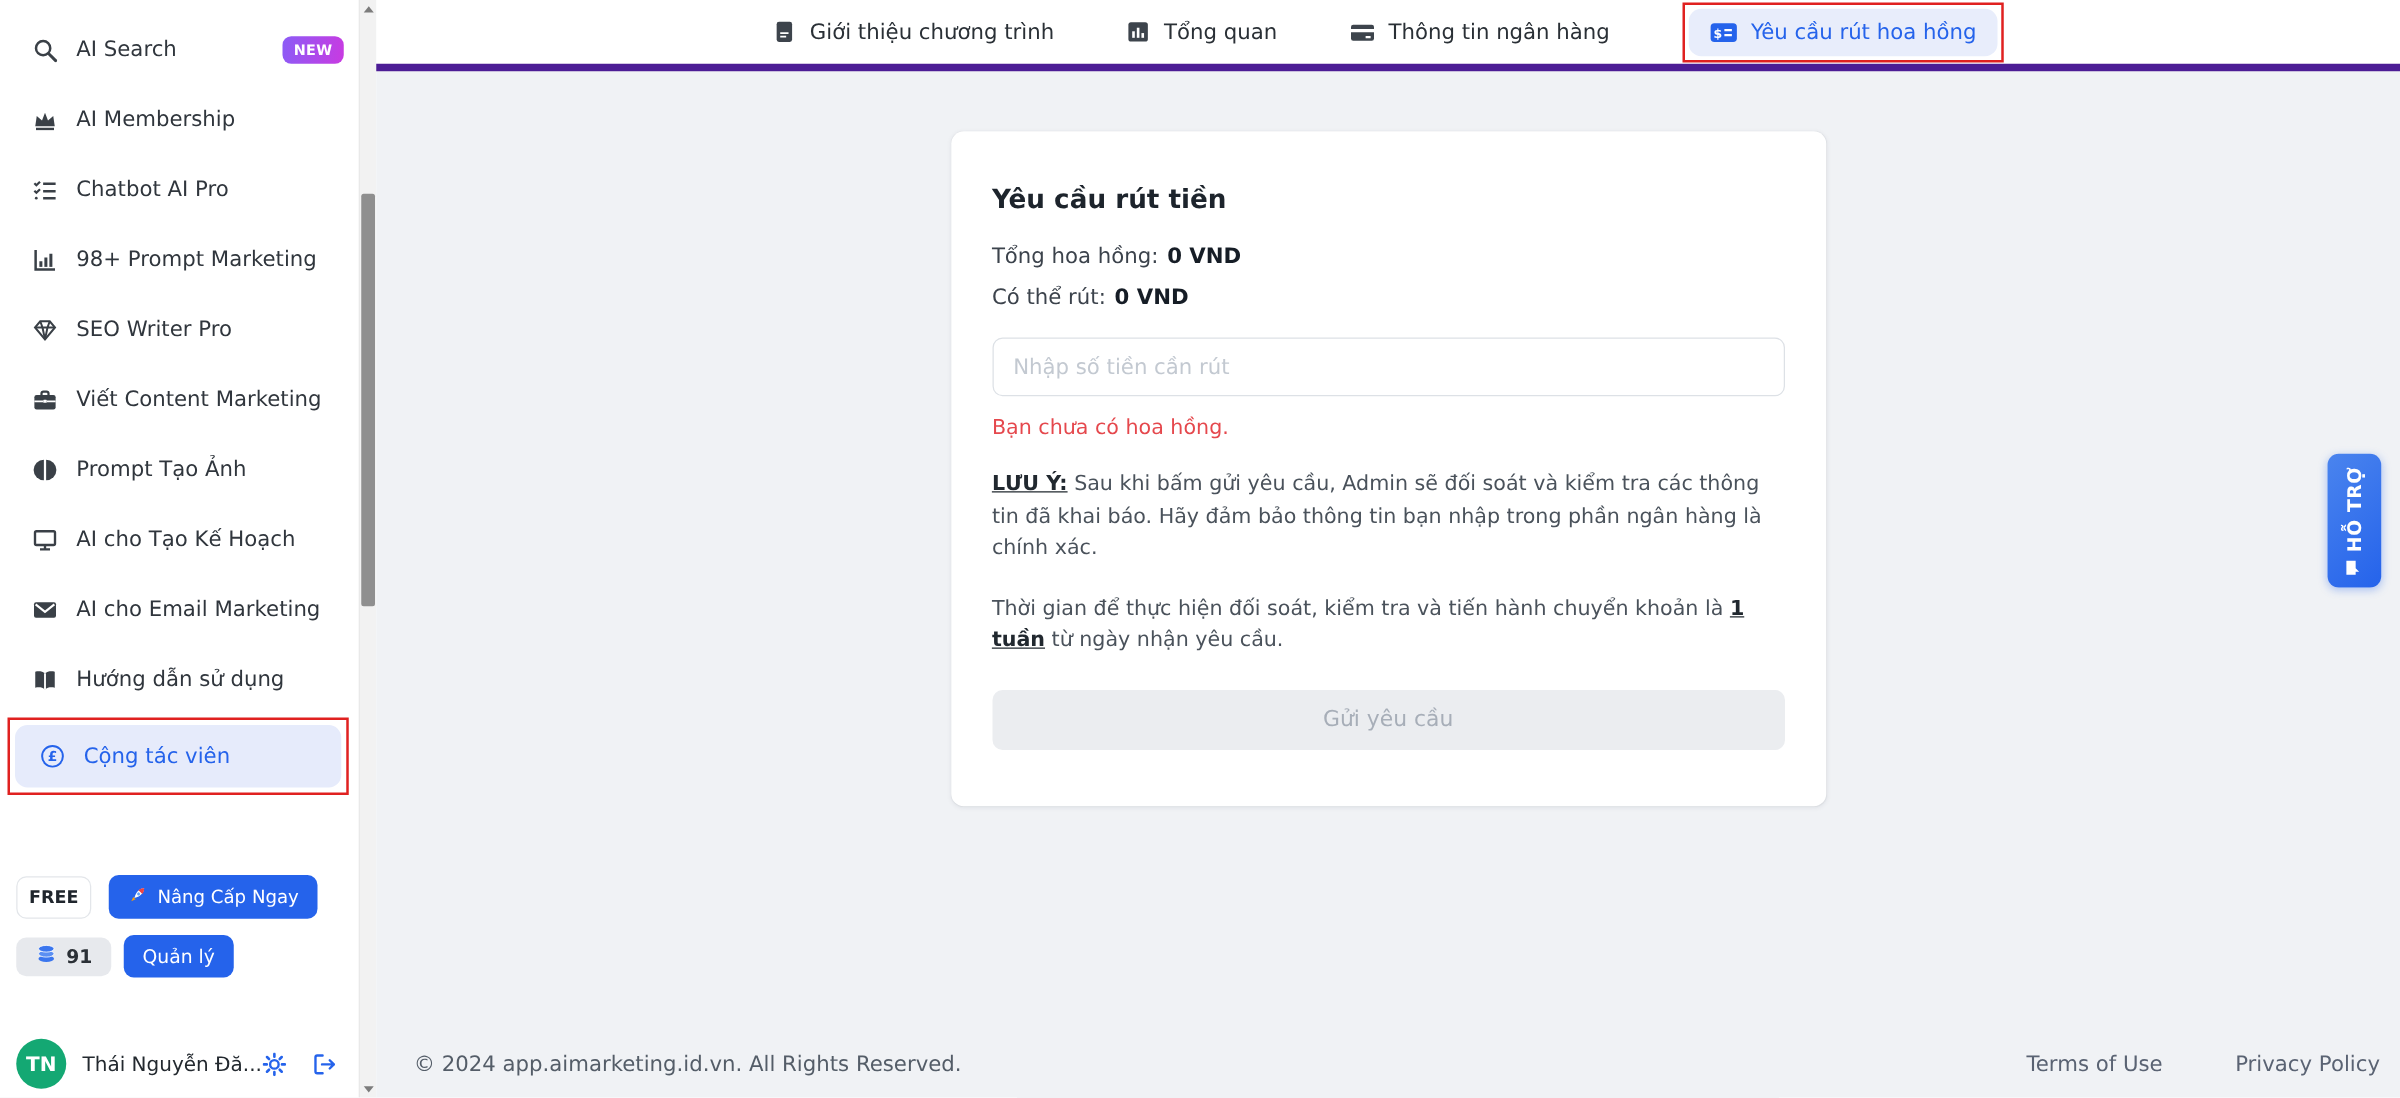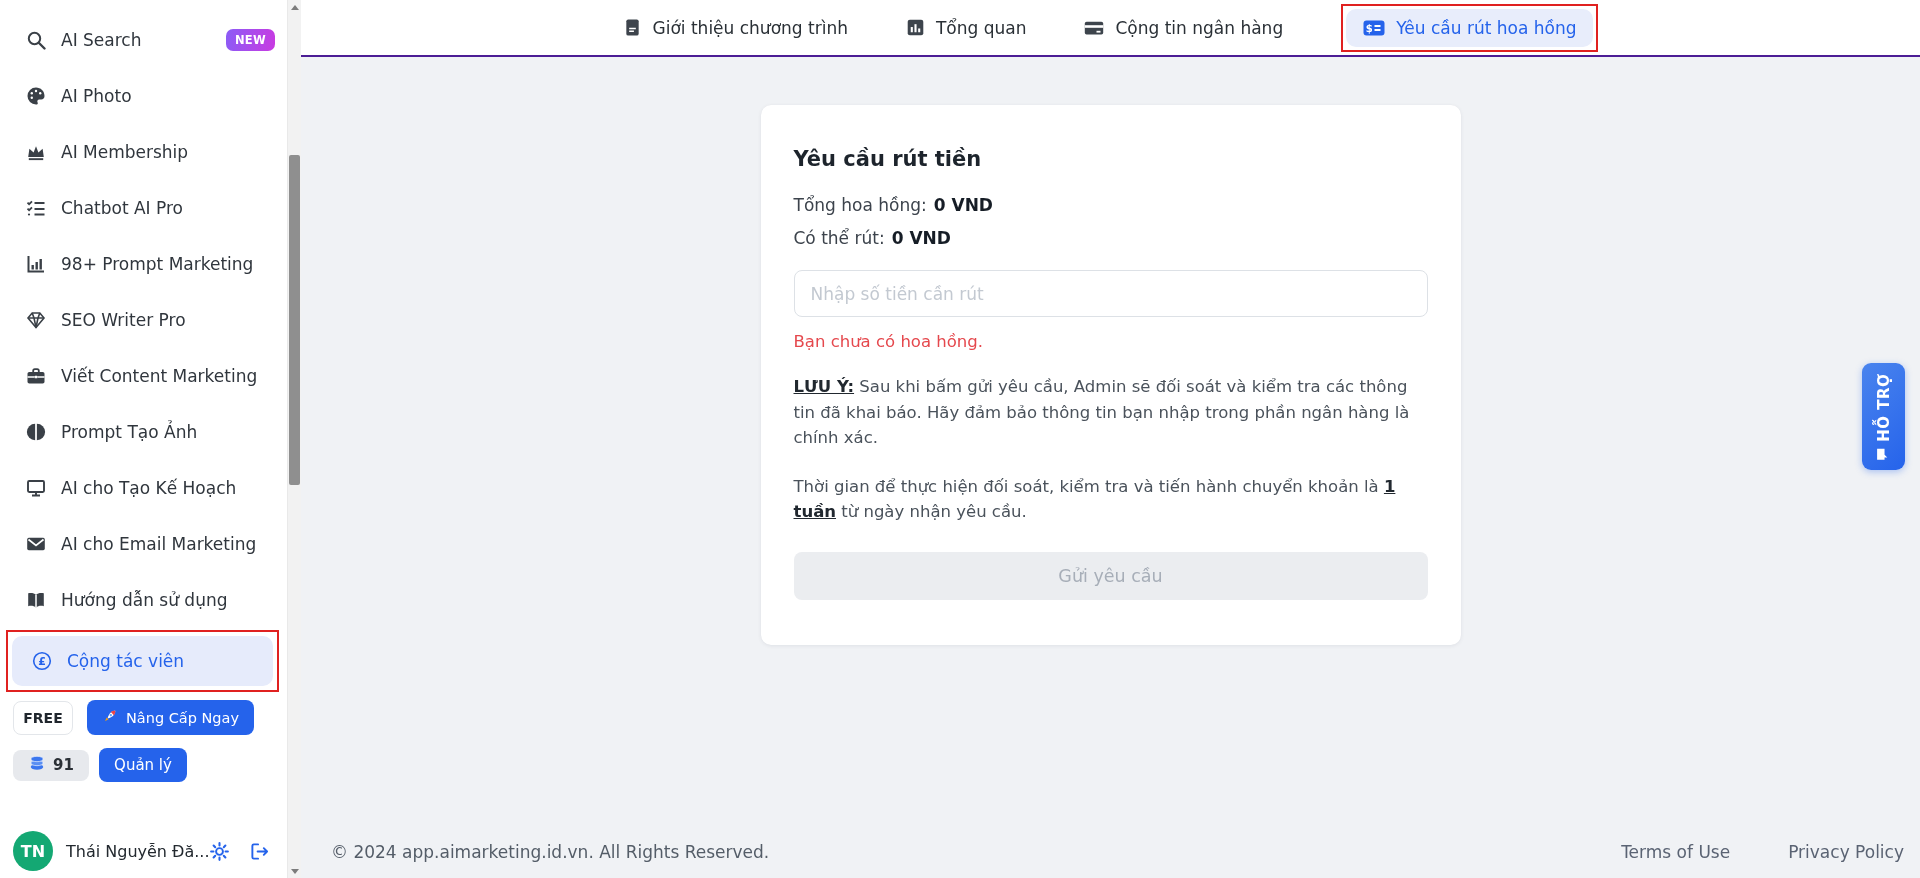--- a/index.html
+++ b/index.html
@@ -40,21 +40,21 @@
   
   .scrollcol { width:14px; flex:none; background:#f2f2f2; border-left:1px solid #e9e9e9; position:relative; }
   .sb-arrow { position:absolute; left:0; width:100%; height:14px; display:flex; align-items:center; justify-content:center; cursor:pointer; }
   .sb-arrow.up { top:0; } .sb-arrow.down { bottom:0; }
   .tri-up { width:0; height:0; border-left:4px solid transparent; border-right:4px solid transparent; border-bottom:5px solid #7c7c7c; }
   .tri-down { width:0; height:0; border-left:4px solid transparent; border-right:4px solid transparent; border-top:5px solid #7c7c7c; }
   .sb-thumb { position:absolute; left:1px; top:155px; width:11px; height:330px; background:#8f8f8f; border-radius:2px; cursor:pointer; }
 
   
   .main { flex:1; position:relative; display:flex; flex-direction:column; background:#f0f2f5; }
-  .tabbar { height:57px; flex:none; background:#fff; border-bottom:2px solid #4c1d95;
+  .tabbar { height:57px; flex:none; background:#fff; border-bottom:6px solid #4c1d95;
     display:flex; align-items:center; justify-content:center; gap:58px; }
   .tab { display:flex; align-items:center; gap:11px; font-size:17px; color:#2a3036; cursor:pointer; white-space:nowrap; }
   .tab .tab-icon { display:flex; color:#3d444c; }
   .red-box-tab { border:2px solid #e02120; padding:3px; display:flex; }
   .tab.active { background:#e8edfb; color:#2563eb; border-radius:10px; padding:9px 17px; }
 
   .content { flex:1; display:flex; justify-content:center; align-items:flex-start; padding-top:48px; }
   .card { width:700px; background:#fff; border-radius:10px; padding:42px 33px 45px;
     box-shadow:0 1px 4px rgba(20,30,50,.07), 0 0 1px rgba(0,0,0,.05); }
   .card h2 { font-size:21px; font-weight:700; color:#1d242c; margin-bottom:24px; }
@@ -90,32 +90,20 @@
     <nav class="nav">
         <div class="nav-item">
           <span class="nav-icon">
             <svg viewBox="0 0 20 20" width="20" height="20">
               <circle cx="8.5" cy="8.5" r="5.7" fill="none" stroke="currentColor" stroke-width="2"></circle>
               <line x1="13" y1="13" x2="18.5" y2="18.5" stroke="currentColor" stroke-width="2.4" stroke-linecap="round"></line>
             </svg>
           </span>
           <span class="nav-label">AI Search</span>
           <span class="new-badge">NEW</span>
-        </div>
-        <div class="nav-item">
-          <span class="nav-icon">
-            <svg viewBox="0 0 20 20" width="20" height="20">
-              <path d="M10 1.5a8.5 8.5 0 1 0 0 17c1.6 0 2.2-1 1.6-2.1-.8-1.4.1-2.9 1.7-2.9h1.9c2 0 3.3-1.4 3.3-3.5C18.5 5 14.7 1.5 10 1.5z" fill="currentColor"></path>
-              <circle cx="5.8" cy="7.2" r="1.2" fill="#fff"></circle>
-              <circle cx="10" cy="5" r="1.2" fill="#fff"></circle>
-              <circle cx="14.2" cy="7.2" r="1.2" fill="#fff"></circle>
-              <circle cx="5.8" cy="11.8" r="1.2" fill="#fff"></circle>
-            </svg>
-          </span>
-          <span class="nav-label">AI Photo</span>
         </div>
         <div class="nav-item">
           <span class="nav-icon">
             <svg viewBox="0 0 20 20" width="20" height="20">
               <path d="M2.2 15 3.4 6.8l4.2 3.6L10 4.2l2.4 6.2 4.2-3.6L17.8 15z" fill="currentColor"></path>
               <rect x="2.8" y="16.2" width="14.4" height="1.9" fill="currentColor"></rect>
             </svg>
           </span>
           <span class="nav-label">AI Membership</span>
         </div>
@@ -288,21 +276,21 @@
           <span>Tổng quan</span>
         </div>
         <div class="tab">
           <span class="tab-icon">
             <svg viewBox="0 0 20 20" width="20" height="20">
               <rect x="0.8" y="3.8" width="18.4" height="12.8" rx="1.8" fill="currentColor"></rect>
               <rect x="0.8" y="7.2" width="18.4" height="2.6" fill="#fff"></rect>
               <rect x="12.5" y="12.8" width="4" height="1.8" fill="#fff"></rect>
             </svg>
           </span>
-          <span>Cộng tin ngân hàng</span>
+          <span>Thông tin ngân hàng</span>
         </div>
         <div class="red-box-tab">
           <div class="tab active">
             <span class="tab-icon">
               <svg viewBox="0 0 22 18" width="22" height="18">
                 <rect x="0.5" y="1.5" width="21" height="15" rx="3" fill="#2563eb"></rect>
                 <text x="6.2" y="13" text-anchor="middle" font-size="10" font-weight="bold" fill="#fff" font-family="DejaVu Sans, sans-serif">$</text>
                 <path d="M11.5 7h6M11.5 11h6" stroke="#fff" stroke-width="1.8"></path>
               </svg>
             </span>

